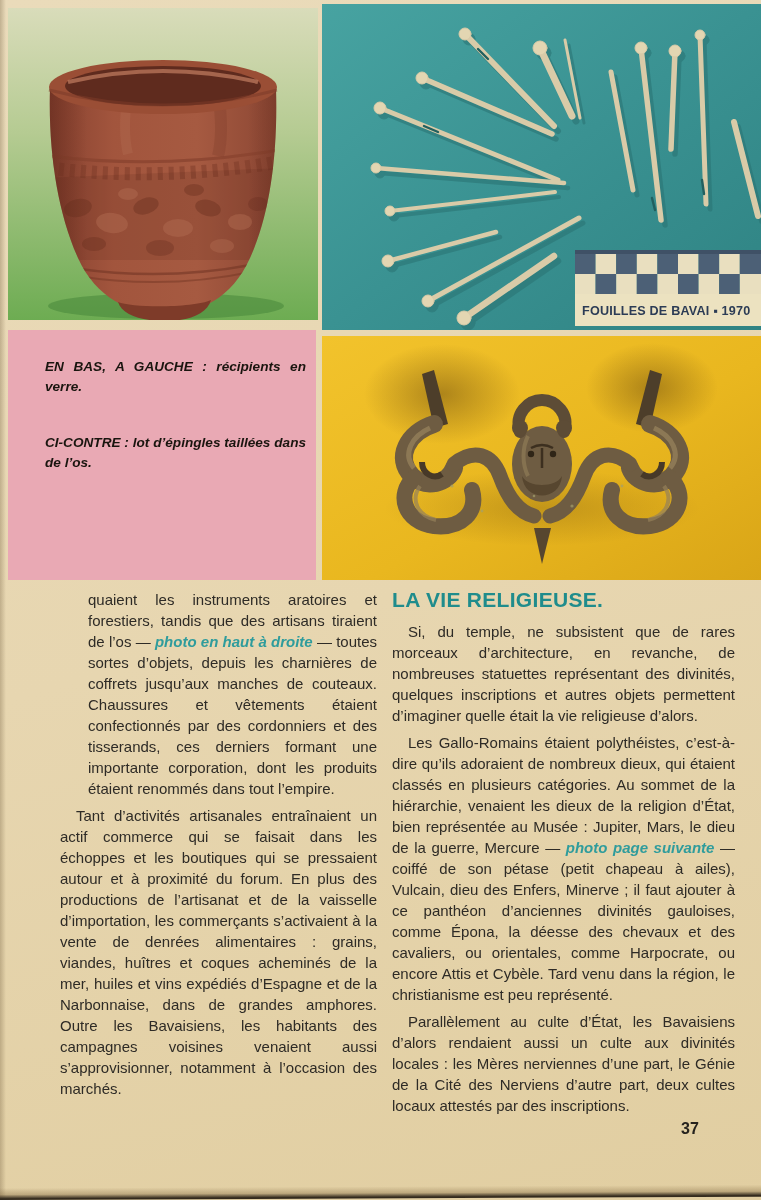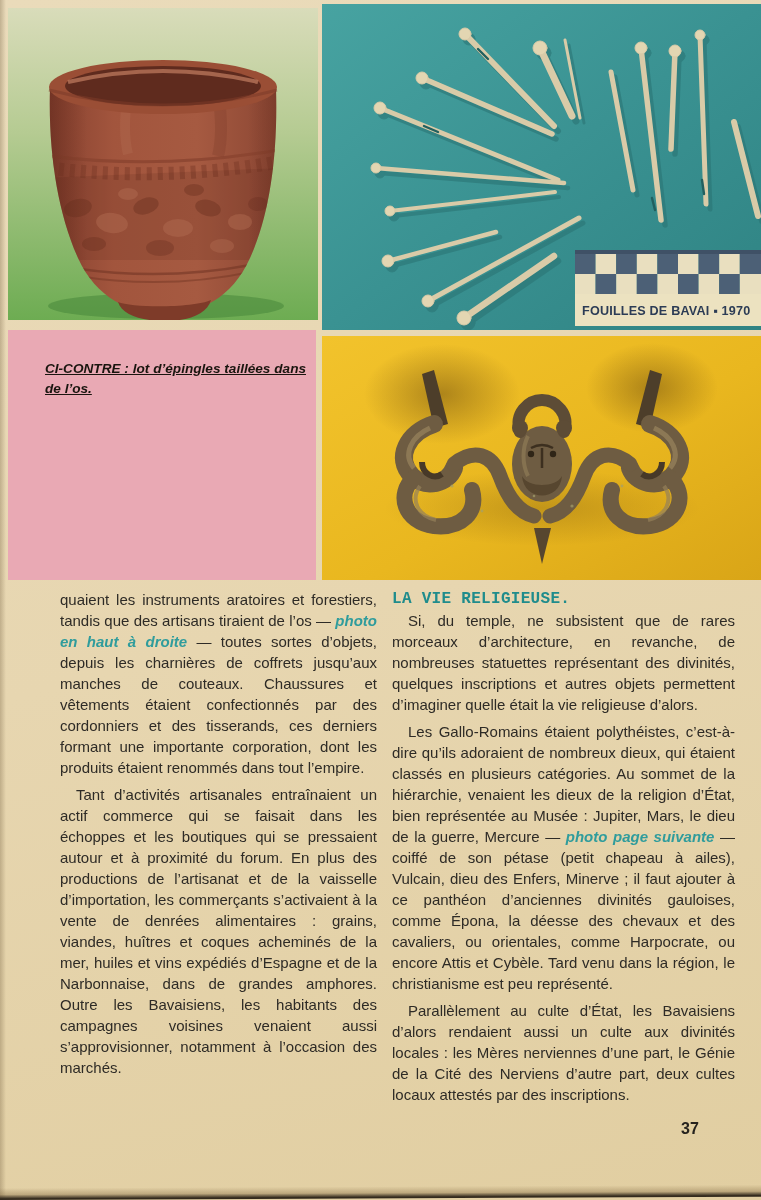--- a/index.html
+++ b/index.html
@@ -16,28 +16,28 @@
   .photo-pins{left:322px;top:4px;width:439px;height:326px;}
   .photo-handle{left:322px;top:336px;width:439px;height:244px;}
   .caption-box{
     position:absolute;left:8px;top:330px;width:308px;height:250px;
     background:#e9a9b4;box-sizing:border-box;padding:27px 10px 0 37px;
   }
   .caption-box p{
     margin:0;font-style:italic;font-weight:bold;font-size:13.6px;line-height:19.5px;
     color:#1a150f;text-align:justify;
   }
-  .caption-box p.gap{margin-top:2px;text-decoration:underline;}
+  .caption-box p.gap{margin-top:37px;}
   .col{position:absolute;top:589px;color:#2e2b26;font-size:15px;line-height:21px;text-align:justify;}
   .col-left{left:60px;width:317px;}
   .col-right{left:392px;width:343px;}
   .col p{margin:0 0 6px 0;text-indent:16px;}
-  .col p.cont{text-indent:0;}
+  .col p.cont{text-indent:0;margin-left:28px;}
   .section-heading{
-    margin:0 0 0 0;font-size:16px;font-weight:bold;letter-spacing:.3px;color:#1f8c8c;font-family:Liberation Mono, monospace;
+    margin:0 0 11px 0;font-size:21px;font-weight:bold;letter-spacing:.3px;color:#1f8c8c;
   }
   .ref{color:#2f9c9c;font-weight:bold;font-style:italic;}
   .page-number{position:absolute;left:681px;top:1120px;font-size:16px;font-weight:bold;color:#26231e;}
   .page-edge{position:absolute;left:0;right:0;bottom:0;height:12px;
     background:linear-gradient(180deg,rgba(120,95,55,0),rgba(120,95,55,.35) 55%,#332a1d 90%);
     transform:skewY(-0.25deg);transform-origin:left bottom;}
 </style>
 </head>
 <body>
 
@@ -173,20 +173,21 @@
             <rect x="144.2" y="24" width="20.6" height="20" fill="#4c6076"></rect>
           <rect x="164.8" y="24" width="21.2" height="20" fill="#e9dfbf"></rect>
         </g>
         <rect x="0" y="44" width="186" height="32" fill="#ece2c0"></rect>
         <text x="7" y="65" font-family="Liberation Sans, sans-serif" font-size="12.6" font-weight="bold" letter-spacing="0.2" fill="#2c3c55">FOUILLES DE BAVAI ▪ 1970</text>
       </g>
     </svg>
   </figure>
 
   <aside class="caption-box">
+    <p>EN BAS, A GAUCHE : récipients en verre.</p>
     <p class="gap">CI-CONTRE : lot d’épingles taillées dans de l’os.</p>
   </aside>
 
   <figure class="photo photo-handle">
     <svg viewBox="0 0 439 244">
       <defs>
         <linearGradient id="ybg" x1="0" y1="0" x2="1" y2="1">
           <stop offset="0" stop-color="#f2c32c"></stop>
           <stop offset="0.55" stop-color="#e9b71f"></stop>
           <stop offset="1" stop-color="#d9a517"></stop>

